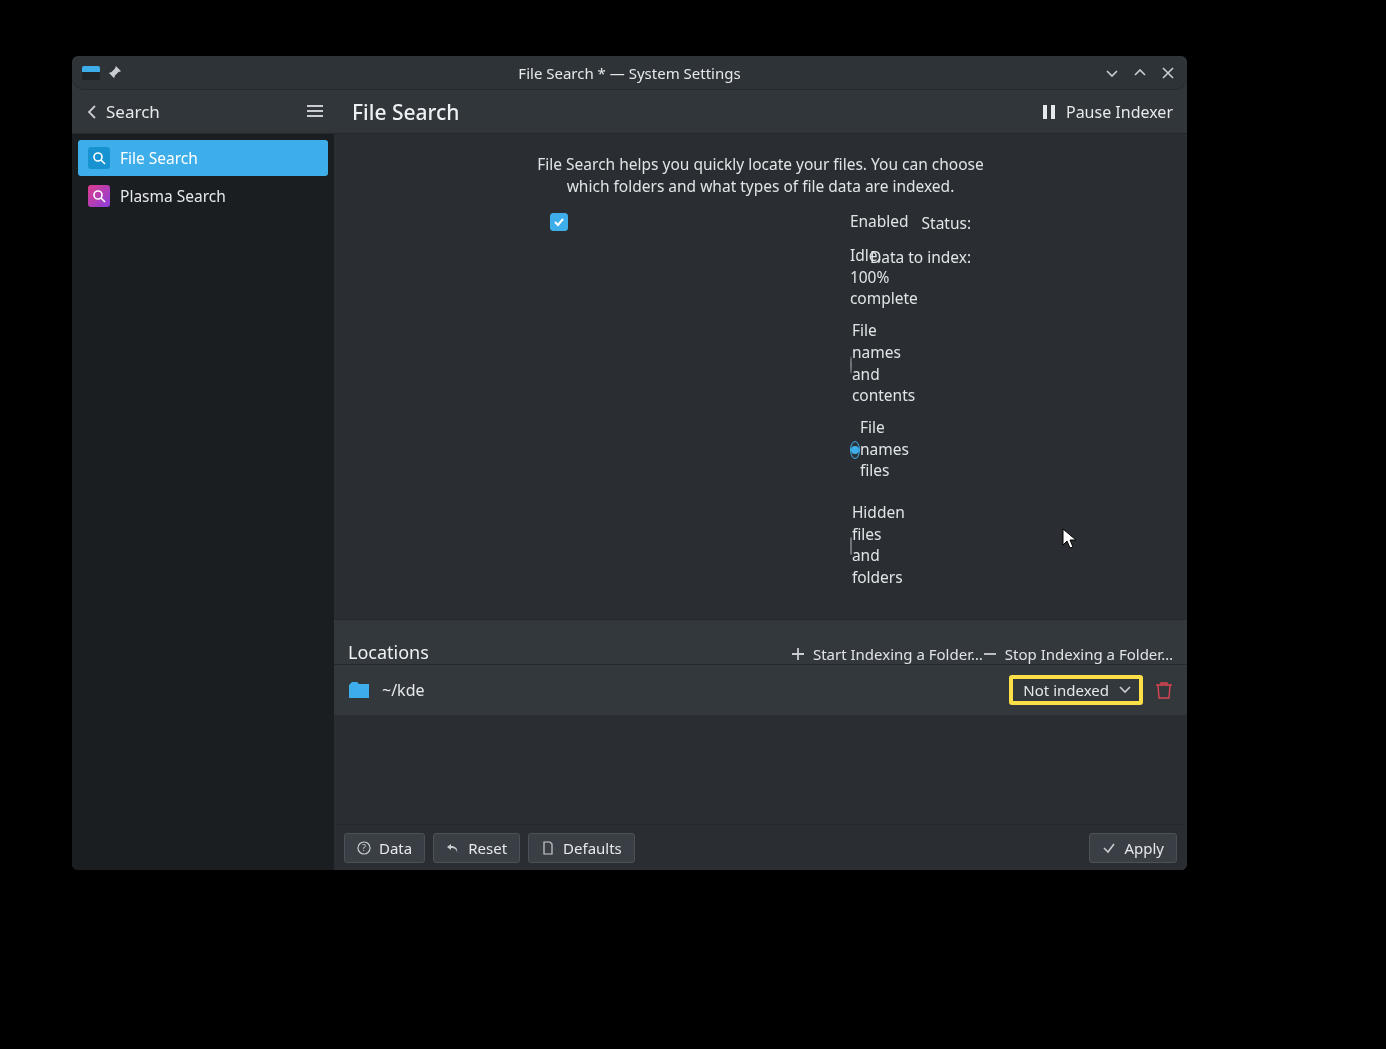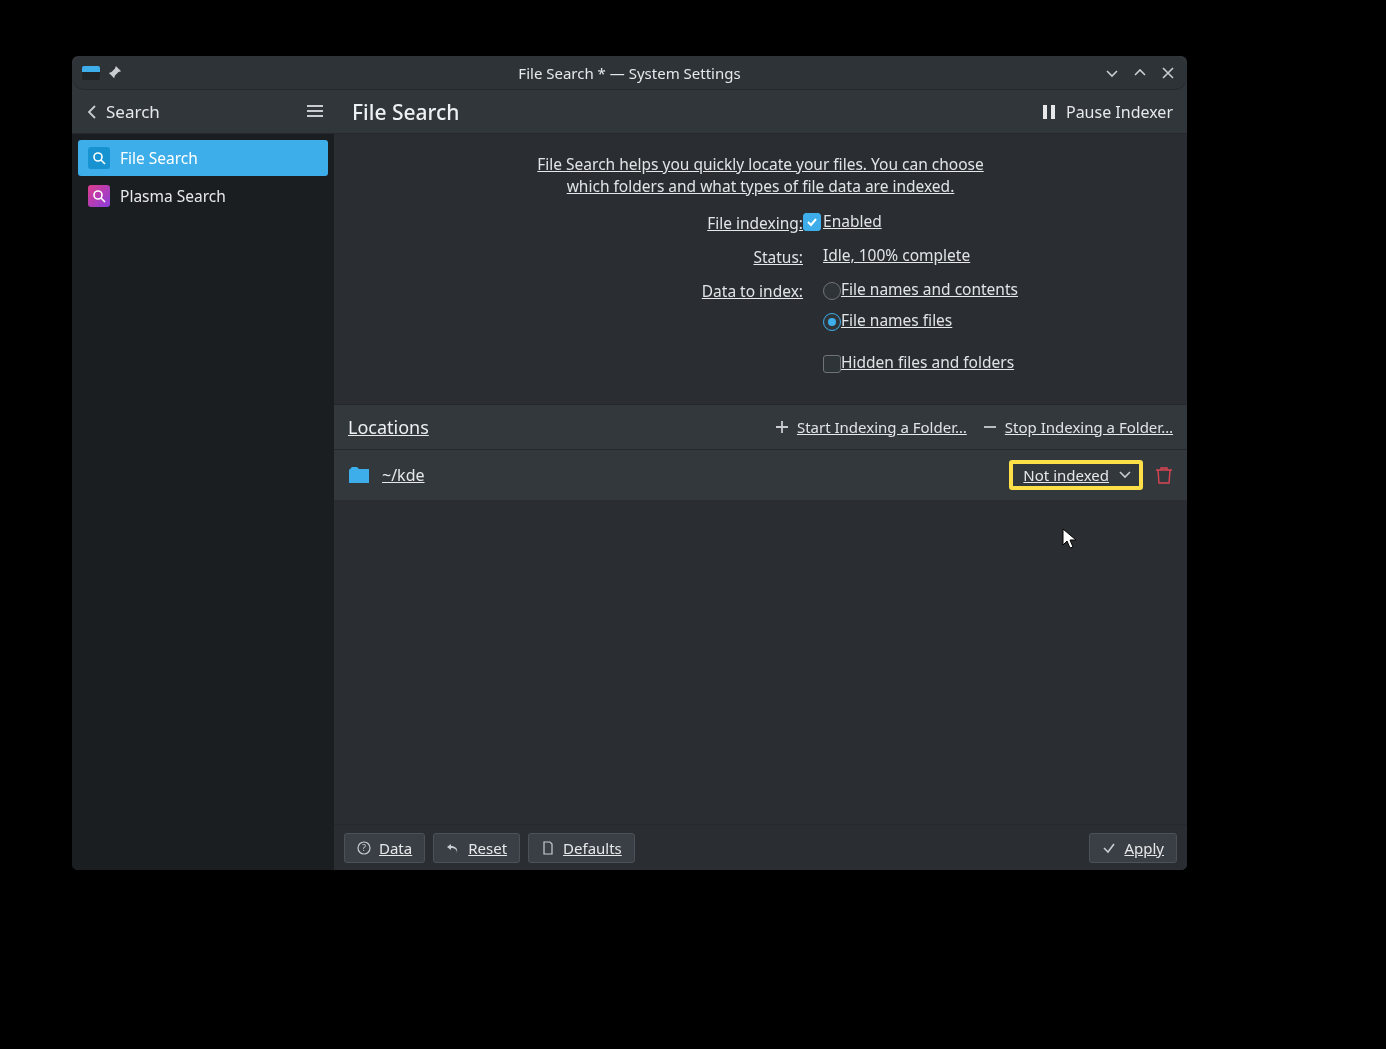--- a/index.html
+++ b/index.html
@@ -126,21 +126,20 @@
   }
   .side-ico.fs { background: #1793d1; }
   .side-ico.ps { background: linear-gradient(135deg,#de3d8a,#8a3dde); }
   .side-ico svg { width: 14px; height: 14px; }
 
   .main {
     flex: 1;
     display: flex;
     flex-direction: column;
     background: #2a2e32;
-    text-decoration: underline;
   }
   .desc-block {
     padding: 20px 24px 16px;
     text-align: center;
     color: #e1e4e7;
     line-height: 1.4;
     font-size: 15.5px;
   }
   .desc-block .intro { margin: 0 auto 14px; max-width: 480px; }
 
@@ -169,23 +168,22 @@
   .radio.checked { border-color: #3daee9; }
   .radio .dot { width: 8px; height: 8px; background: #3daee9; border-radius: 50%; }
   .opt-row { display: flex; align-items: center; }
   .opt-col { display: flex; flex-direction: column; gap: 10px; }
 
   
   .loc-bar {
     margin-top: 14px;
     background: #33383d;
     height: 46px;
-    display: flex; align-items: center;
+    display: flex; align-items: flex-end;
     padding: 0 14px;
-    gap: 16px;
     border-top: 1px solid #25292d;
     border-bottom: 1px solid #25292d;
   }
   .loc-title { font-size: 18px; color: #eef1f3; flex: 0 0 auto; }
   .loc-spacer { flex: 1; }
   .loc-action { display: flex; align-items: center; gap: 8px; cursor: pointer; color: #e1e4e7; }
   .loc-action svg { width: 14px; height: 14px; }
 
   
   .loc-list { flex: 1; background: #2a2e32; }
@@ -322,21 +320,20 @@
         </span>
         <span>Plasma Search</span>
       </div>
     </div>
 
     <div class="main">
       <div class="desc-block">
         <div class="intro">File Search helps you quickly locate your files. You can choose which folders and what types of file data are indexed.</div>
 
         <div class="form">
-          <div class="lab">File indexing:</div>
           <span class="checkbox checked">
             <svg viewBox="0 0 12 12">
                 <path d="M2 6l3 3 5-6" stroke="#fff" stroke-width="2" fill="none"></path>
               </svg>
           </span>
           <div>Enabled</div>
 
           <div class="lab">Status:</div>
           <span></span>
           <div>Idle, 100% complete</div>

